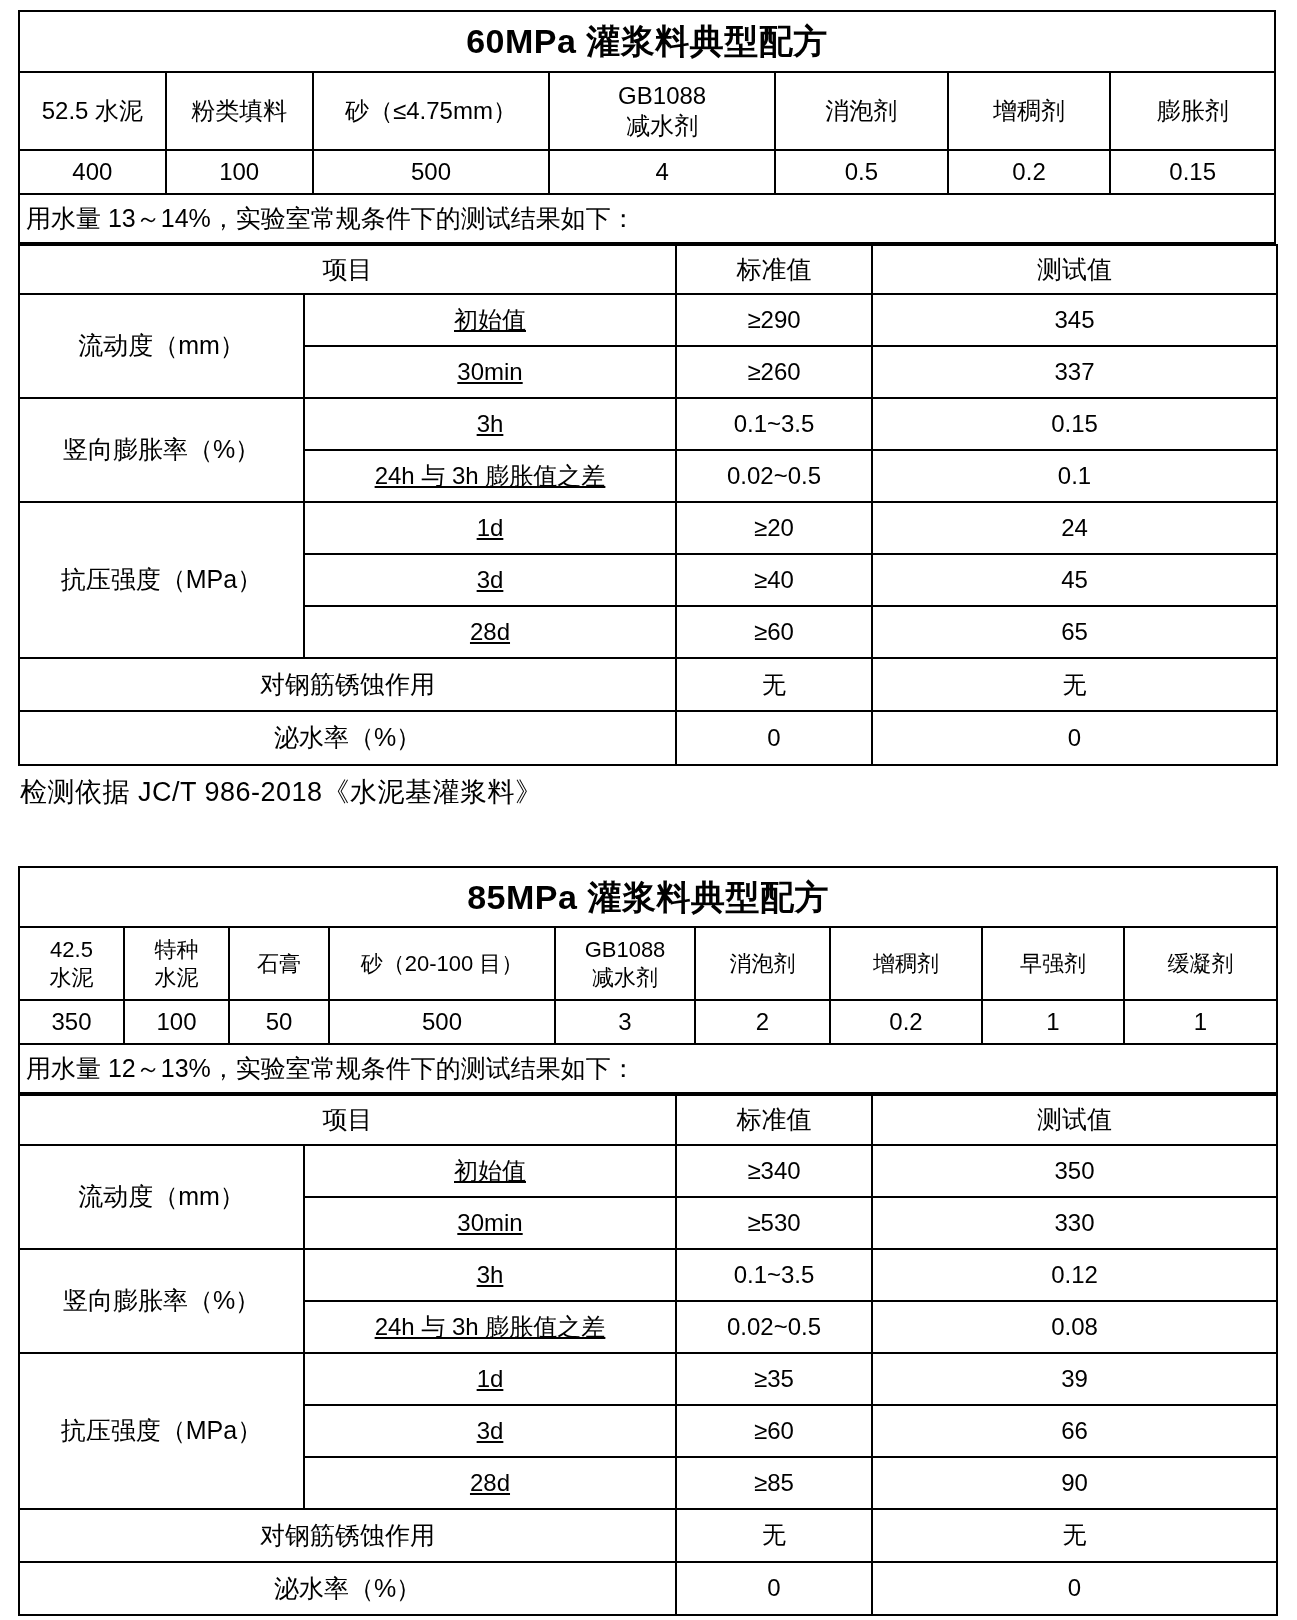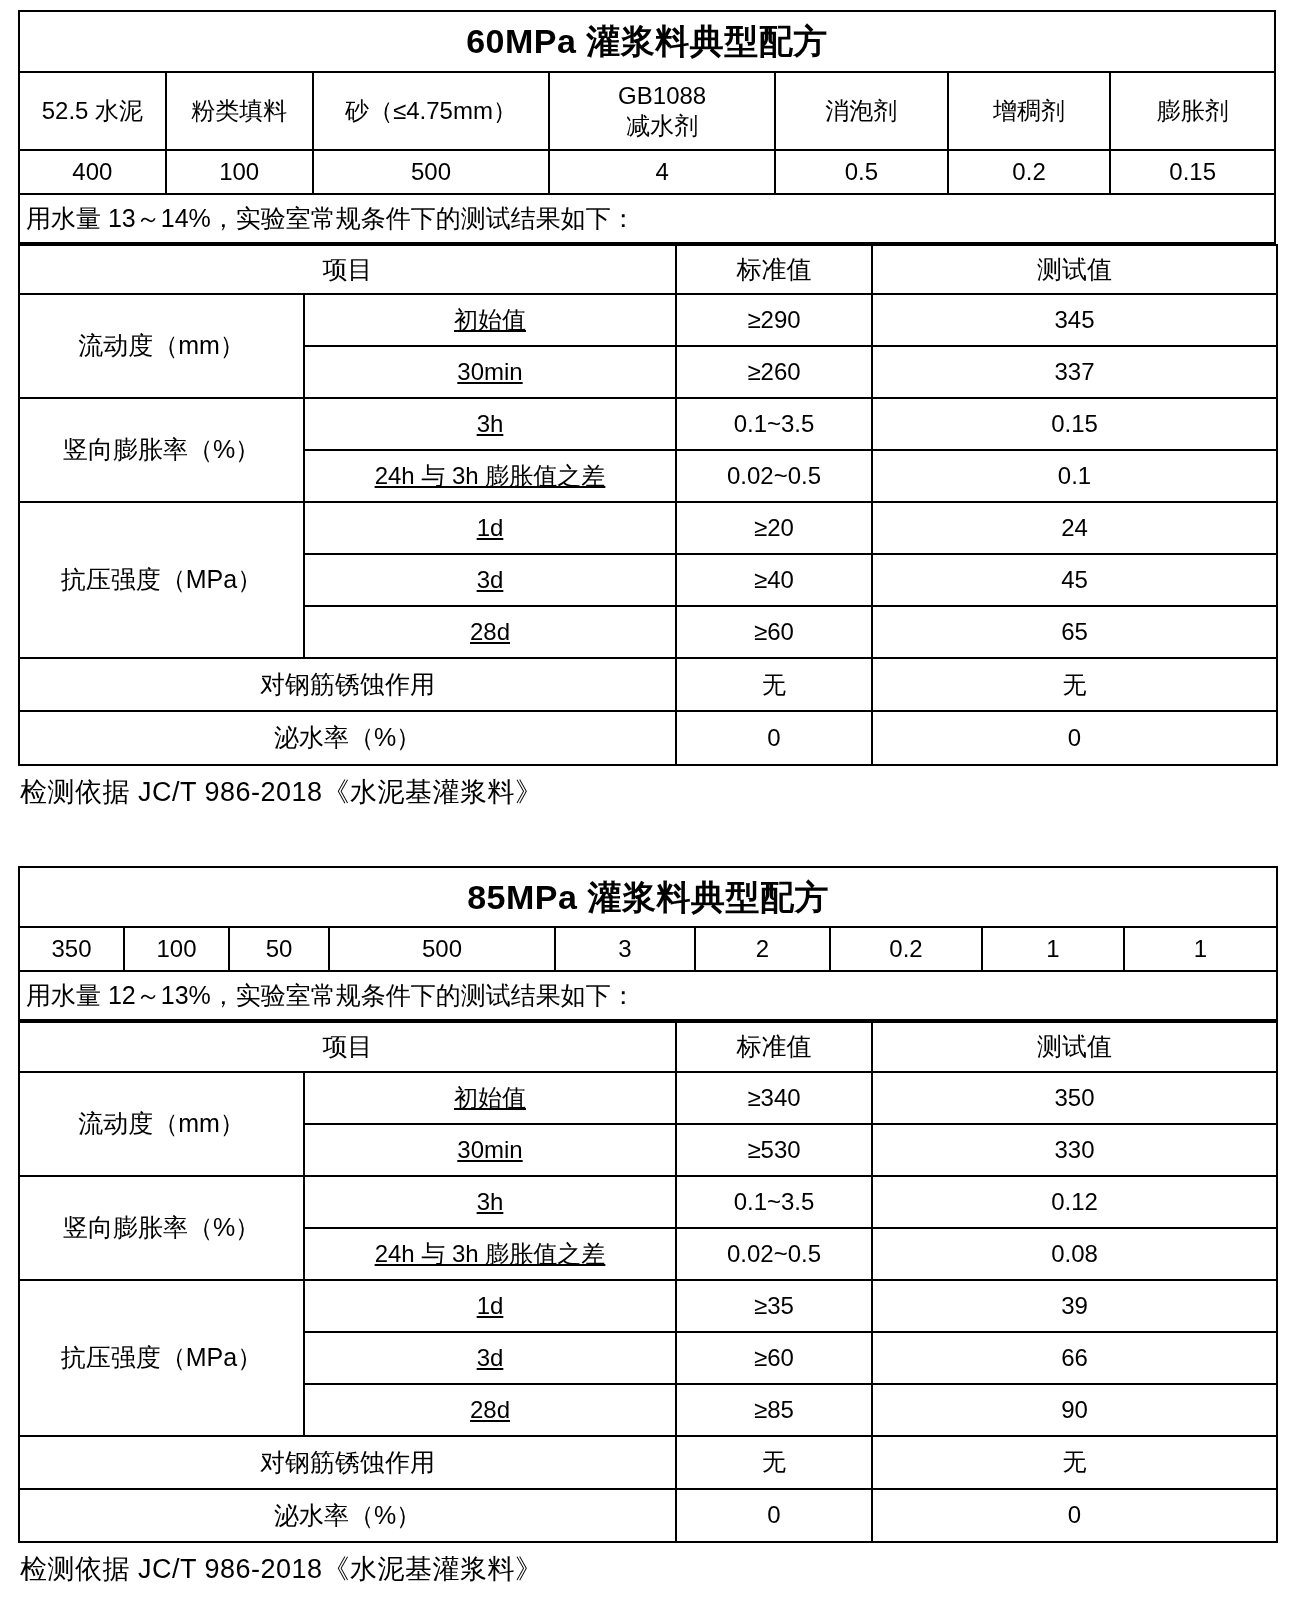--- a/index.html
+++ b/index.html
@@ -214,20 +214,34 @@
           <col style="width:135px">
           <col style="width:152px">
           <col style="width:142px">
           <col style="width:153px">
       </colgroup>
       <tbody>
         <tr>
           <td class="title-cell" colspan="9">85MPa 灌浆料典型配方</td>
         </tr>
         <tr>
+          <td class="head-cell small" style="white-space:pre-line">42.5
+水泥</td>
+          <td class="head-cell small" style="white-space:pre-line">特种
+水泥</td>
+          <td class="head-cell small">石膏</td>
+          <td class="head-cell small">砂（20-100 目）</td>
+          <td class="head-cell small" style="white-space:pre-line">GB1088
+减水剂</td>
+          <td class="head-cell small">消泡剂</td>
+          <td class="head-cell small">增稠剂</td>
+          <td class="head-cell small">早强剂</td>
+          <td class="head-cell small">缓凝剂</td>
+        </tr>
+        <tr>
           <td class="val-cell">350</td>
           <td class="val-cell">100</td>
           <td class="val-cell">50</td>
           <td class="val-cell">500</td>
           <td class="val-cell">3</td>
           <td class="val-cell">2</td>
           <td class="val-cell">0.2</td>
           <td class="val-cell">1</td>
           <td class="val-cell">1</td>
         </tr>

